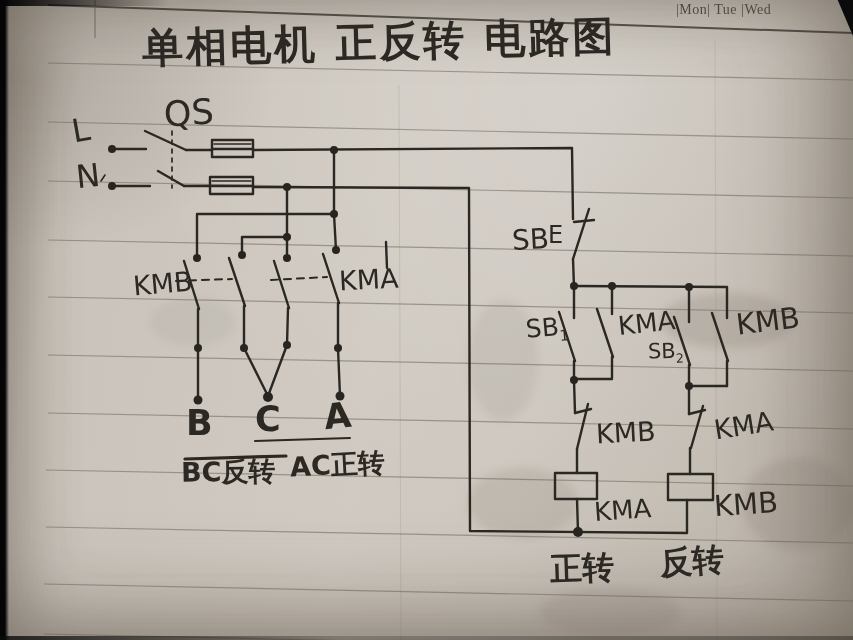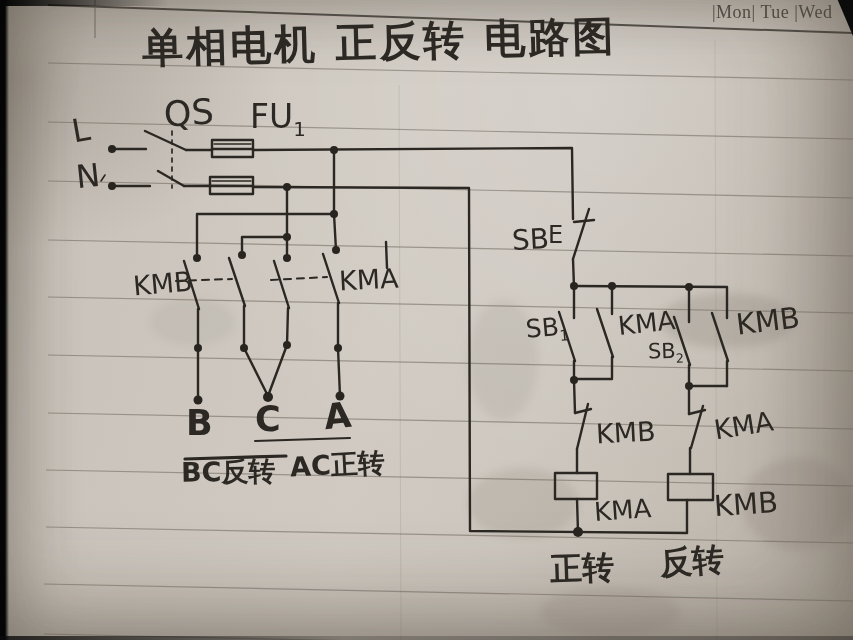--- a/index.html
+++ b/index.html
@@ -191,30 +191,27 @@
         <circle cx="340" cy="396" r="4.5"></circle>
       <circle cx="574" cy="286" r="4"></circle>
         <circle cx="612" cy="286" r="4"></circle>
         <circle cx="689" cy="287" r="4"></circle>
       <circle cx="574" cy="380" r="4"></circle>
         <circle cx="689" cy="386" r="4"></circle>
       <circle cx="578" cy="532" r="5"></circle>
     </g>
   </svg>
 
-  <span class="label print" style="left:712px;top:3px;font-size:18px;letter-spacing:.5px;">|Mon| Tue |Wed</span>
+  <span class="label print" style="left:676px;top:3px;font-size:14px;letter-spacing:.5px;">|Mon| Tue |Wed</span>
 
   <span class="label" style="left:142px;top:22px;font-size:41px;font-weight:bold;letter-spacing:3px;transform:rotate(-1.5deg);">单相电机 正反转 电路图</span>
 
   <span class="label" style="left:72px;top:114px;font-size:32px;transform:rotate(-10deg);">L</span>
   <span class="label" style="left:76px;top:160px;font-size:32px;transform:rotate(-6deg);">N</span>
   <span class="label" style="left:164px;top:96px;font-size:35px;transform:rotate(-4deg);">QS</span>
-  <span class="label" style="left:250px;top:100px;font-size:33px;">
-    <span>FU</span><sub>1</sub>
-  </span>
   <span class="label" style="left:133px;top:270px;font-size:27px;transform:rotate(-5deg);">KMB</span>
   <span class="label" style="left:339px;top:266px;font-size:27px;transform:rotate(-3deg);">KMA</span>
   <span class="label" style="left:186px;top:406px;font-size:35px;font-weight:bold;">B</span>
   <span class="label" style="left:255px;top:402px;font-size:35px;font-weight:bold;">C</span>
   <span class="label" style="left:324px;top:399px;font-size:35px;font-weight:bold;transform:rotate(-6deg);">A</span>
   <span class="label" style="left:181px;top:458px;font-size:27px;font-weight:bold;transform:rotate(-1deg);">BC反转</span>
   <span class="label" style="left:290px;top:451px;font-size:27px;font-weight:bold;transform:rotate(-3deg);">AC正转</span>
 
   <span class="label" style="left:512px;top:226px;font-size:28px;transform:rotate(-3deg);">SB</span>
   <span class="label" style="left:548px;top:223px;font-size:24px;">E</span>

